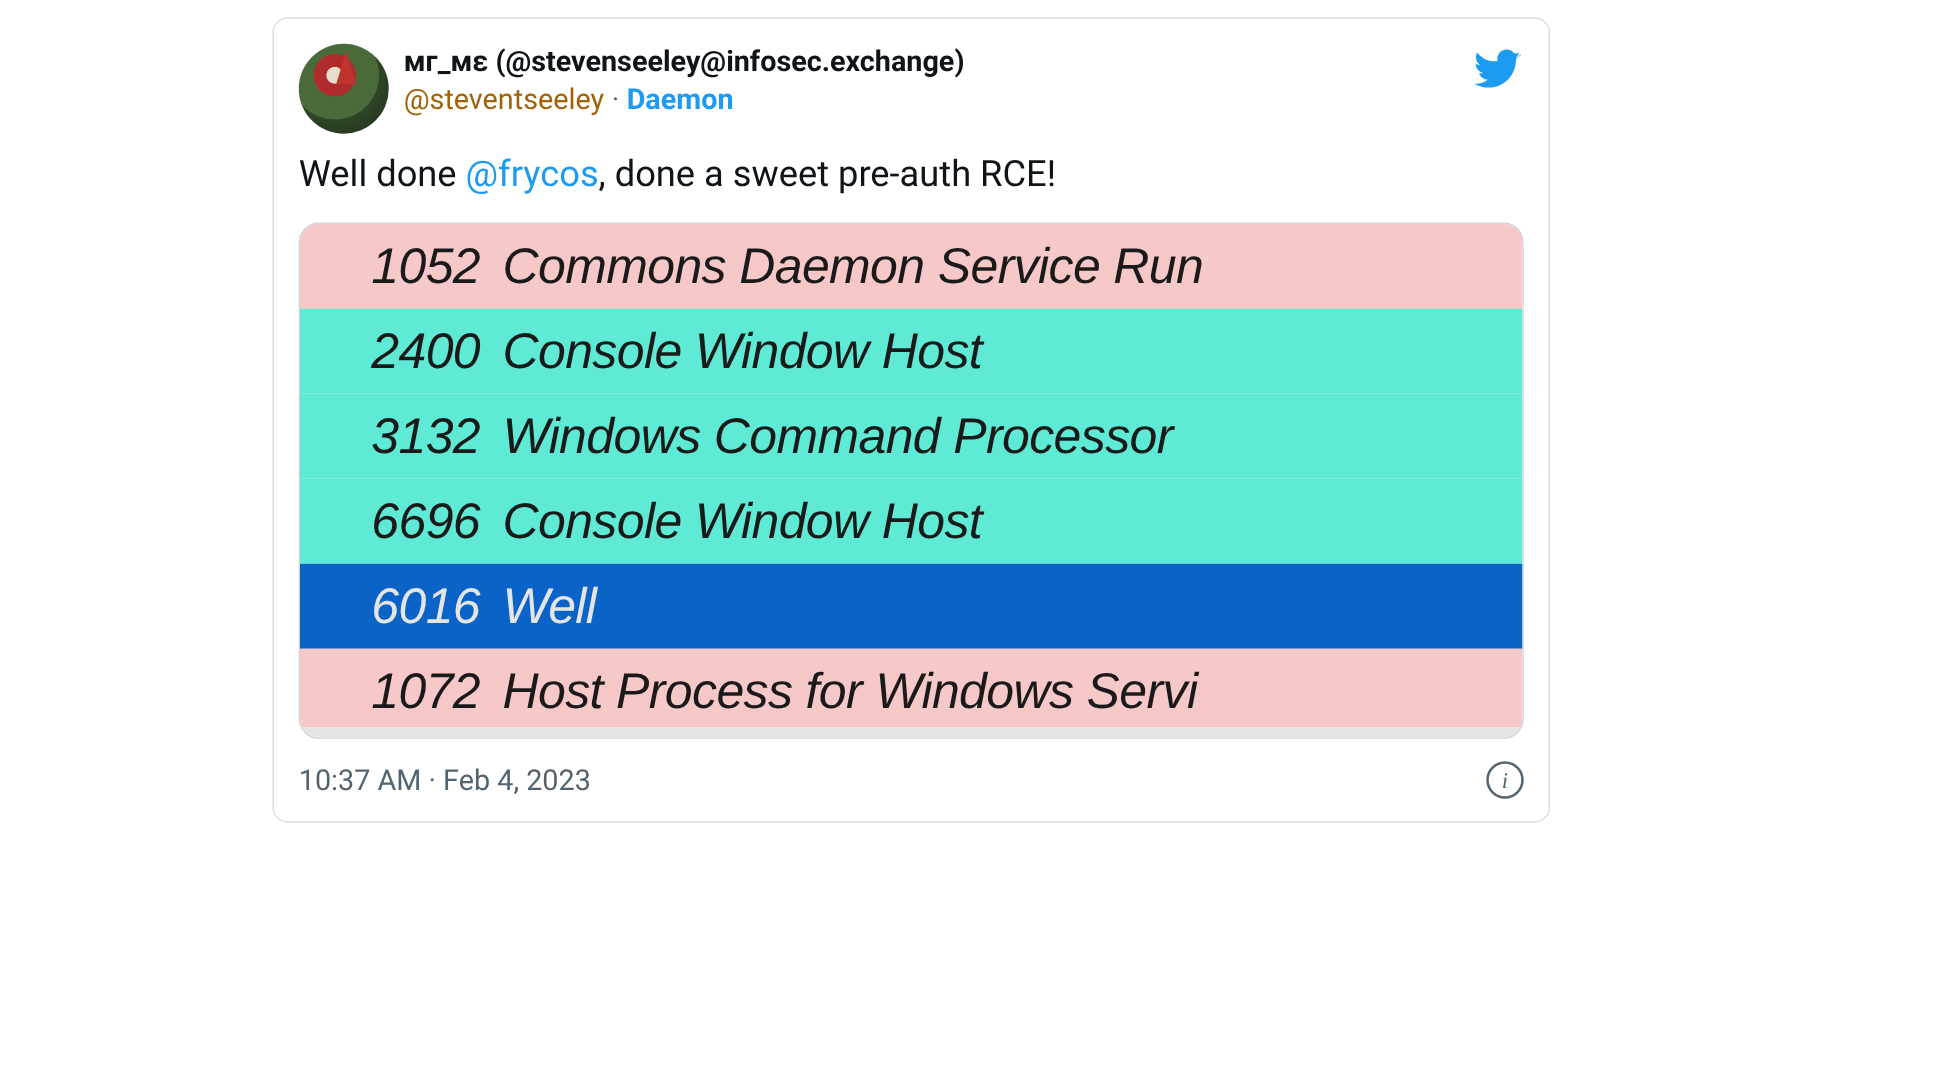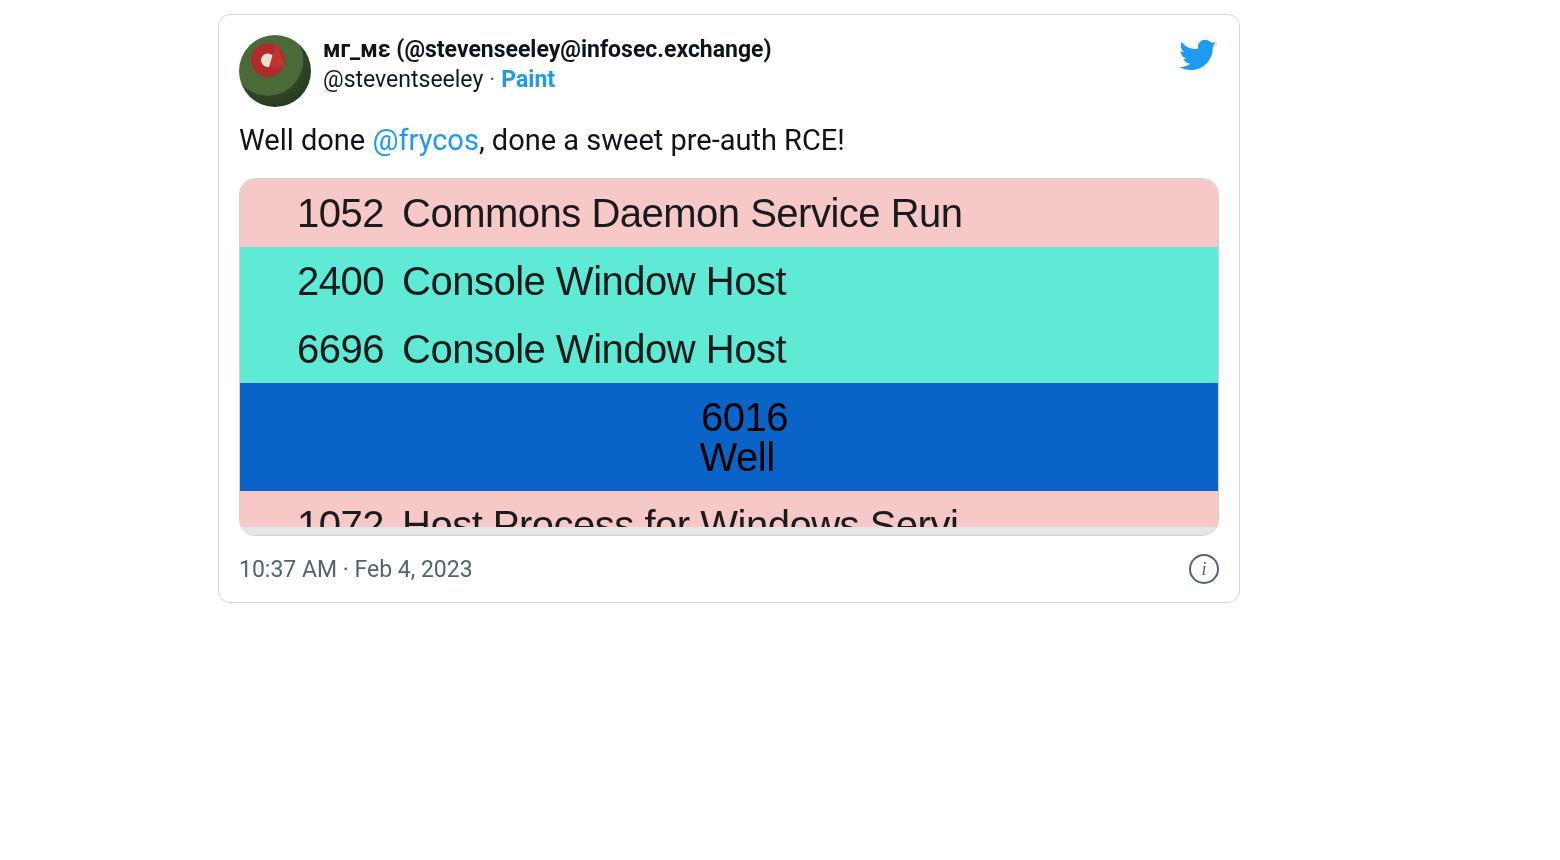--- a/index.html
+++ b/index.html
@@ -53,21 +53,21 @@
     line-height: 1.3;
   }
   .handle-row {
     display: flex;
     align-items: center;
     gap: 6px;
     font-size: 23px;
     color: #536471;
     line-height: 1.3;
   }
-  .handle { color: #0f172a; }
+  .handle { color: #a16207; }
   .dot { color: #536471; }
   .follow-link { color: #1d9bf0; font-weight: 700; }
   .bird-icon {
     position: absolute;
     top: 22px;
     right: 22px;
     width: 38px;
     height: 38px;
     color: #1d9bf0;
   }
@@ -90,25 +90,26 @@
     display: flex;
     align-items: center;
     font-family: "Segoe UI", Tahoma, Arial, sans-serif;
     font-size: 40px;
     line-height: 1.0;
     letter-spacing: -0.5px;
     color: #1a1a1a;
     white-space: nowrap;
     overflow: hidden;
     padding: 14px 8px 14px 24px;
+    font-style: italic;
   }
   .process-row.pink { background: #f7c8c8; }
   .process-row.white { background: #5eead4; }
-  .process-row.blue { background: #0a63c6; color: #000000; flex-direction: column; }
-  .process-row.last { padding-bottom: 18px; height: 36px; align-items: flex-start; }
+  .process-row.blue { background: #0a63c6; color: #e5e5e5; }
+  .process-row.last { padding-bottom: 18px; height: 63px; align-items: flex-start; }
   .pid { min-width: 120px; text-align: right; margin-right: 18px; font-variant-numeric: tabular-nums;}
   .scroll-strip { height: 8px; background: #e5e5e5; width: 100%; }
   .tweet-footer {
     display: flex;
     align-items: center;
     justify-content: space-between;
     margin-top: 18px;
     color: #536471;
     font-size: 23px;
   }
@@ -126,21 +127,21 @@
 
 <div class="tweet-card">
 
   <div class="tweet-header">
     <div class="avatar"></div>
     <div class="name-block">
       <div class="display-name">мг_мε (@stevenseeley@infosec.exchange)</div>
       <div class="handle-row">
         <span class="handle">@steventseeley</span>
         <span class="dot">·</span>
-        <span class="follow-link">Paint</span>
+        <span class="follow-link">Daemon</span>
       </div>
     </div>
   </div>
 
   <span class="bird-icon">
     <svg viewBox="0 0 24 24" fill="currentColor">
         <path d="M23.6 4.9c-.8.4-1.7.6-2.6.8.9-.6 1.7-1.5 2-2.6-.9.5-1.9.9-3 .1-.8-.9-2-1.5-3.4-1.5-2.6 0-4.7 2.1-4.7 4.7 0 .4 0 .7.1 1.1C7.7 8.1 4.1 6.1 1.7 3.1c-.4.7-.6 1.5-.6 2.4 0 1.6.8 3.1 2.1 3.9-.8 0-1.5-.2-2.2-.6v.1c0 2.3 1.6 4.2 3.8 4.6-.4.1-.8.2-1.2.2-.3 0-.6 0-.9-.1.6 1.9 2.3 3.2 4.4 3.3-1.6 1.3-3.7 2-5.9 2-.4 0-.8 0-1.1-.1 2.1 1.4 4.7 2.1 7.4 2.1 8.9 0 13.8-7.4 13.8-13.8v-.6c.9-.7 1.7-1.5 2.3-2.6z"></path>
       </svg>
   </span>
 
@@ -152,20 +153,24 @@
     <div class="process-list">
       <div class="process-row pink">
         <span class="pid">1052</span>
         <span>Commons Daemon Service Run</span>
       </div>
       <div class="process-row white">
         <span class="pid">2400</span>
         <span>Console Window Host</span>
       </div>
       <div class="process-row white">
+        <span class="pid">3132</span>
+        <span>Windows Command Processor</span>
+      </div>
+      <div class="process-row white">
         <span class="pid">6696</span>
         <span>Console Window Host</span>
       </div>
       <div class="process-row blue">
         <span class="pid">6016</span>
         <span>Well</span>
       </div>
       <div class="process-row pink last">
         <span class="pid">1072</span>
         <span>Host Process for Windows Servi</span>

